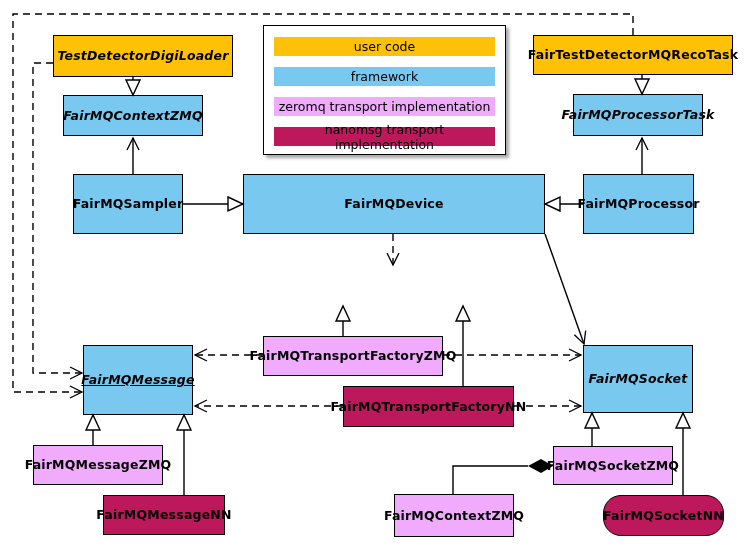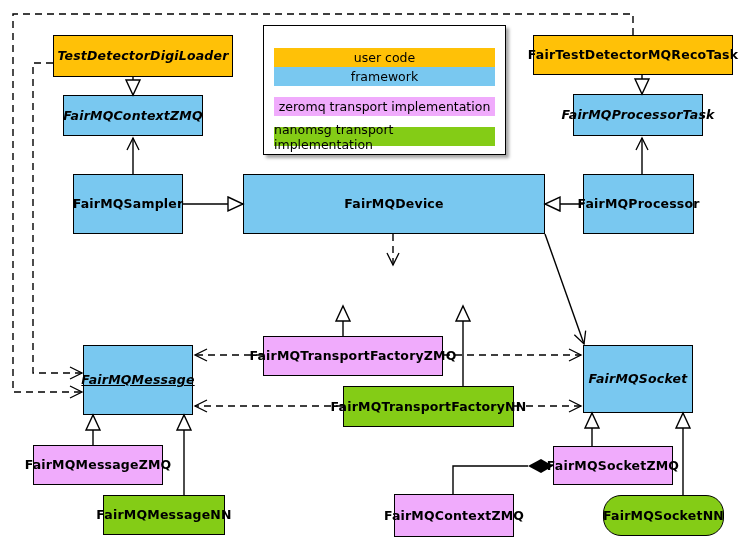--- a/index.html
+++ b/index.html
@@ -10,21 +10,21 @@
   .cls{
     position:absolute;box-sizing:border-box;border:1.5px solid #000;
     display:flex;align-items:center;justify-content:center;text-align:center;
     font-size:12.5px;font-weight:bold;color:#000;letter-spacing:.2px;line-height:1.1;
     padding:2px;
   }
   .abstract{font-style:italic;}
   .c-yellow{background:#FFC107;}
   .c-blue{background:#79C8F0;}
   .c-red{background:#f0abfc;}
-  .c-green{background:#84cc16;}
+  .c-green{background:#be185d;text-align:center;}
 
   
   .b-digi      {left:53px;  top:35px;  width:180px; height:42px;font-style:italic;}
   .b-reco      {left:533px; top:35px;  width:200px; height:40px;}
   .b-stask     {left:63px;  top:95px;  width:140px; height:41px;}
   .b-ptask     {left:573px; top:94px;  width:130px; height:42px;}
   .b-sampler   {left:73px;  top:174px; width:110px; height:60px;}
   .b-device    {left:243px; top:174px; width:302px; height:60px;}
   .b-processor {left:583px; top:174px; width:111px; height:60px;}
   .b-factory   {left:263px; top:266px; width:260px; height:40px;}
@@ -41,21 +41,21 @@
   
   .legend{
     position:absolute;left:263px;top:25px;width:241px;height:128px;
     background:#fff;border:1.2px solid #000;box-shadow:3px 3px 3px rgba(0,0,0,.35);
   }
   .legend .bar{
     position:absolute;left:10px;width:221px;height:19px;
     display:flex;align-items:center;justify-content:center;
     font-size:12.5px;font-weight:normal;color:#000;
   }
-  .bar-0{top:22px;} .bar-1{top:41px;} .bar-2{top:71px;} .bar-3{top:101px;}
+  .bar-0{top:11px;} .bar-1{top:41px;} .bar-2{top:71px;} .bar-3{top:101px;}
 
   #wires{position:absolute;left:0;top:0;pointer-events:none;}
 </style>
 </head>
 <body>
 
 <div id="canvas">
 
   <div class="cls c-yellow b-digi">TestDetectorDigiLoader</div>
   <div class="cls c-yellow b-reco">FairTestDetectorMQRecoTask</div>

